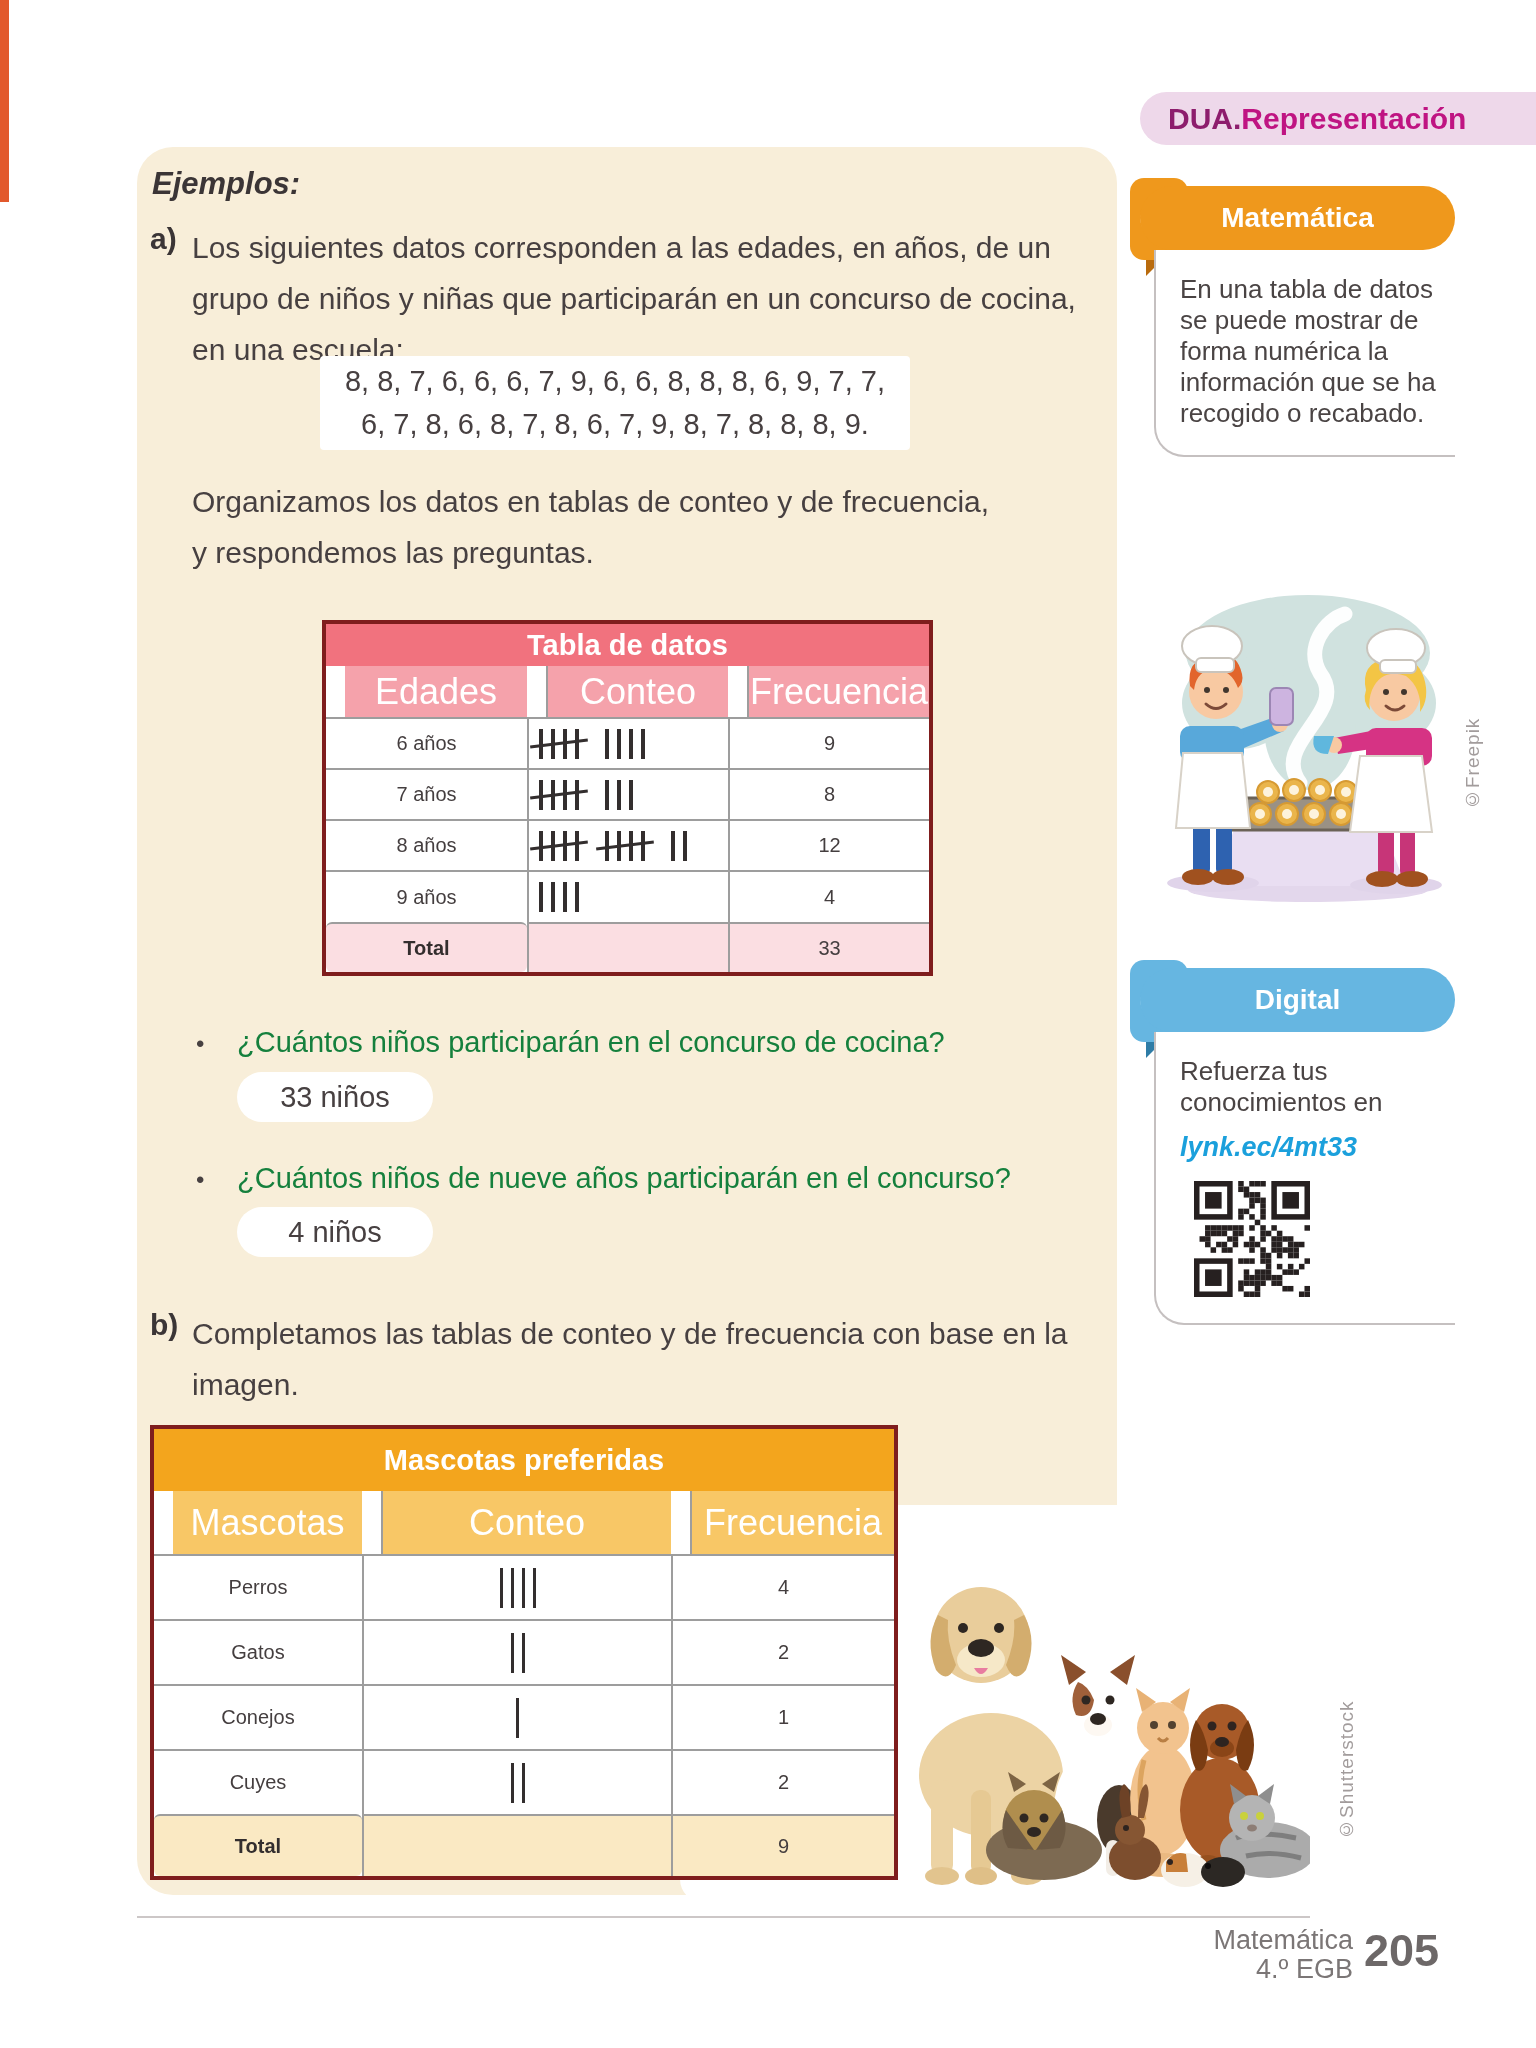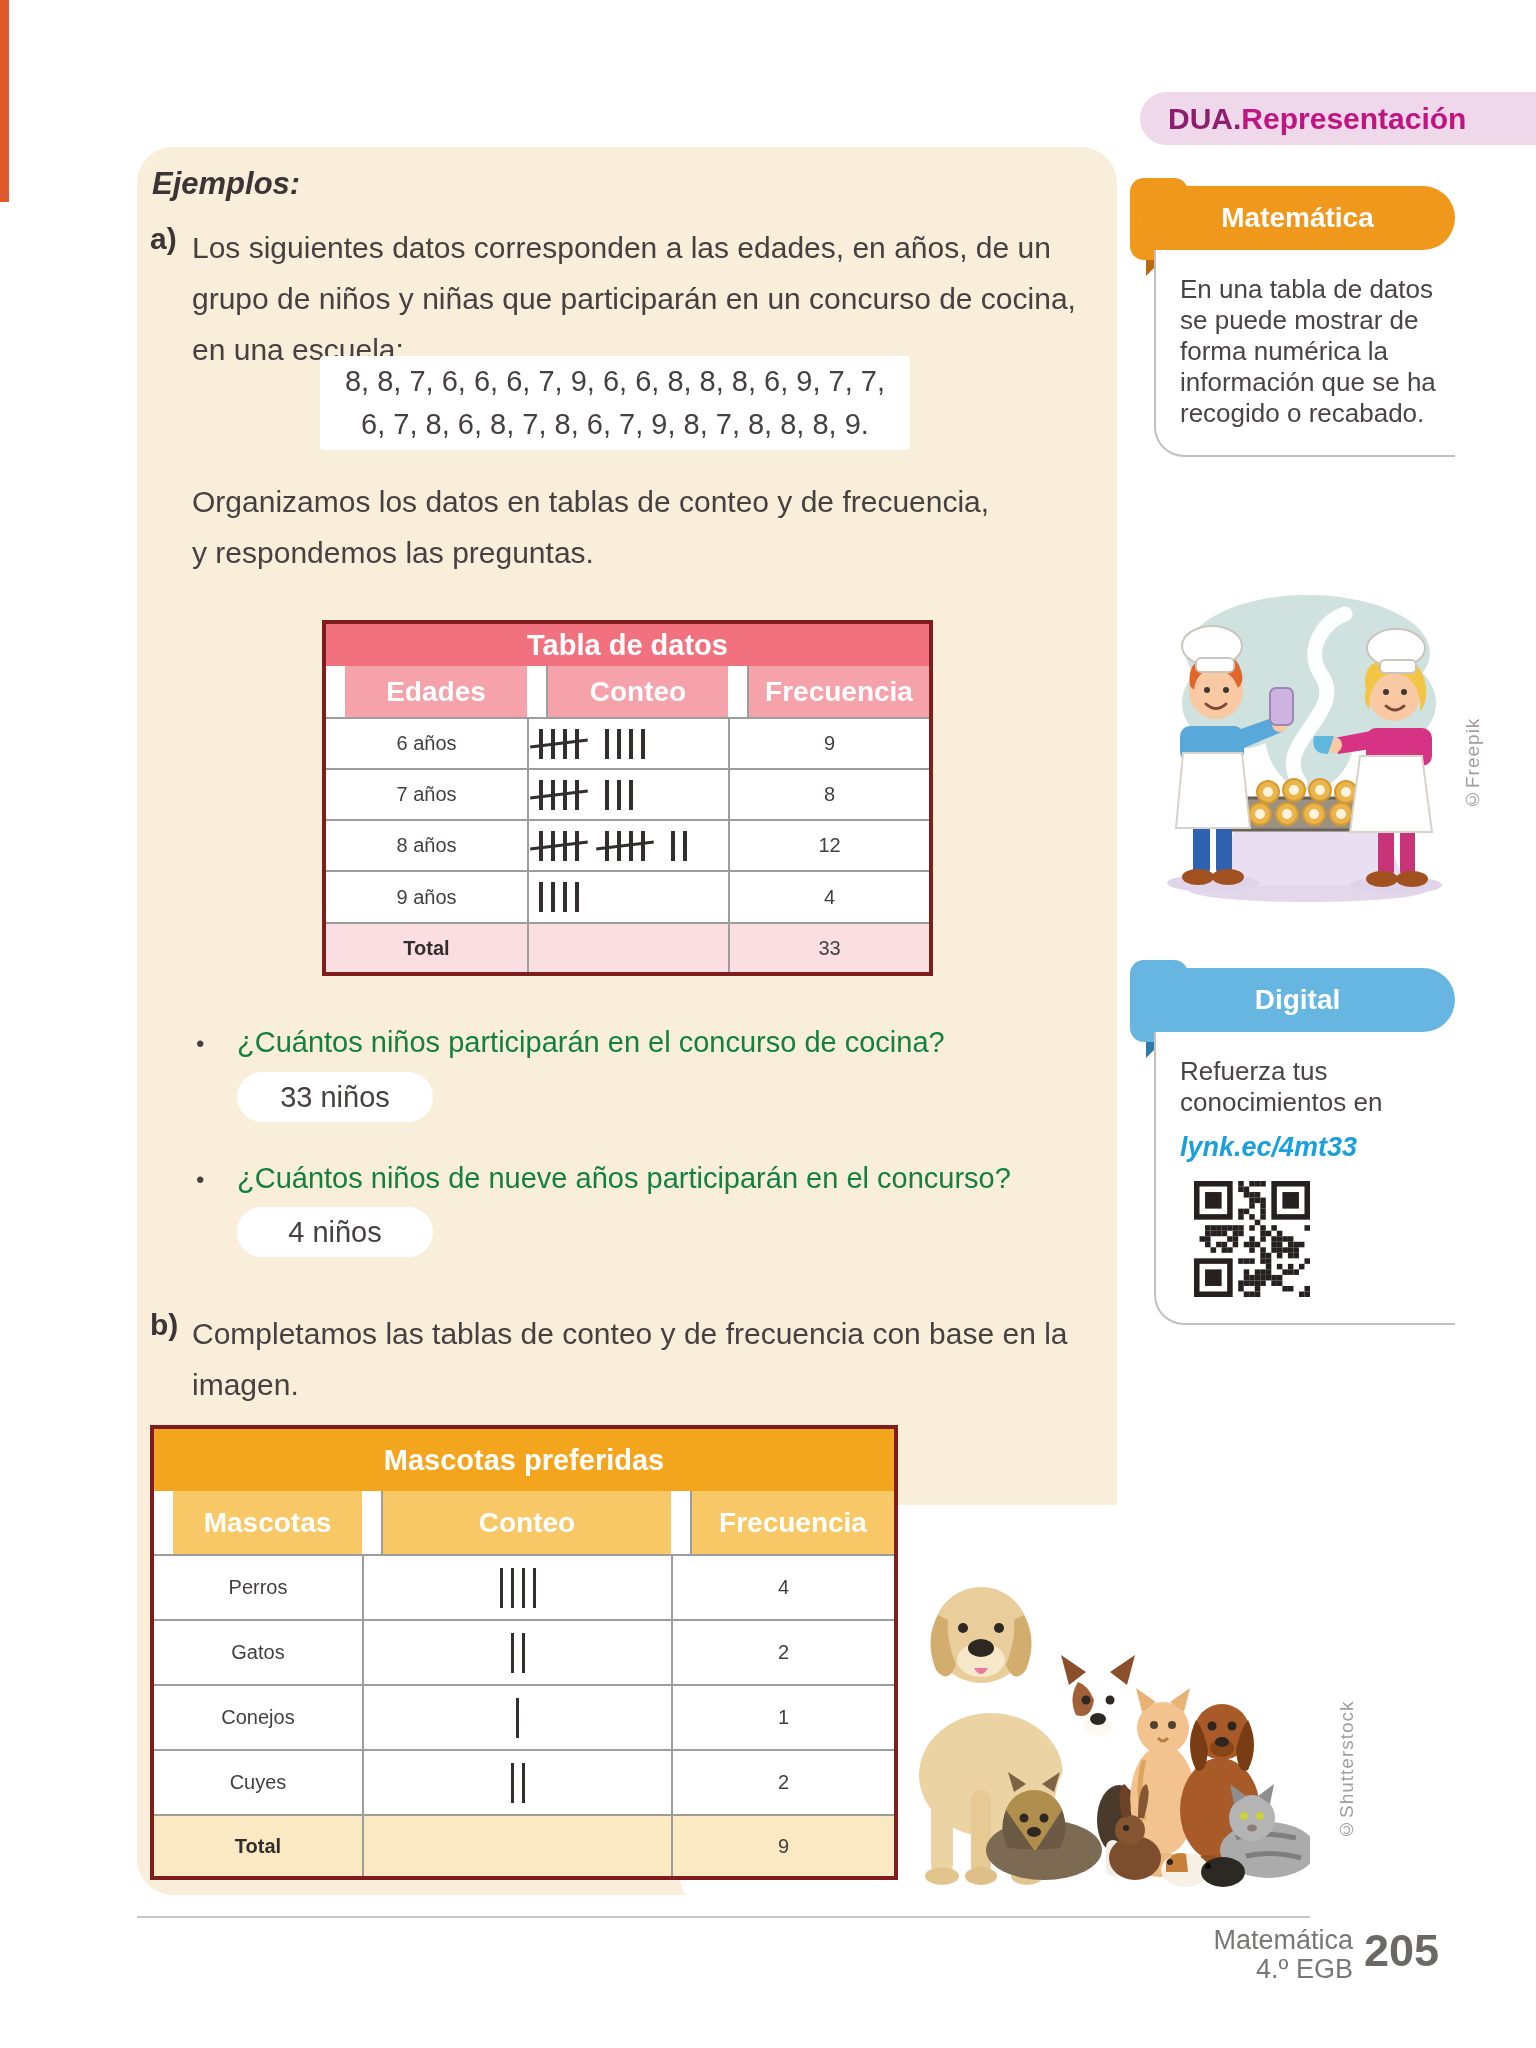--- a/index.html
+++ b/index.html
@@ -27,25 +27,25 @@
   #item-a-text{left:192px;top:222px;width:920px;}
   #data-box{left:320px;top:356px;width:590px;height:94px;background:#fff;border-radius:4px;
             display:flex;flex-direction:column;align-items:center;justify-content:center;
             font-size:29px;line-height:43px;color:#474041;text-align:center;}
   #organize{left:192px;top:476px;width:800px;}
 
   
   .ttable{display:grid;background:#fff;border:4px solid #7f1d1d;}
   .tt-title{grid-column:1/-1;display:flex;align-items:center;justify-content:center;
             color:#fff;font-weight:bold;font-size:29px;}
-  .tt-head{display:flex;align-items:center;justify-content:center;color:#fff;font-weight:bold;font-size:28px;margin-left:19px;}
+  .tt-head{display:flex;align-items:center;justify-content:center;color:#fff;font-weight:normal;font-size:36px;margin-left:19px;}
   .cell{display:flex;align-items:center;justify-content:center;font-size:20px;color:#443e3f;background:#fff;}
   .bl{border-left:2px solid #9d9d9d;} .bt{border-top:2px solid #9d9d9d;}
   .conteo-l{justify-content:flex-start;padding-left:10px;}
-  .total-label{font-weight:bold;color:#332e2e;}
+  .total-label{font-weight:bold;color:#332e2e;border-radius:6px;}
 
   #t-datos{left:322px;top:620px;width:603px;
            grid-template-columns:201px 201px 201px;
            grid-template-rows:42px 51px 51px 51px 51px 52px 50px;}
   #t-datos .tt-title{background:#f1727e;}
   #t-datos .tt-head{background:#f5a2ab;}
   #t-datos .trow{background:#fbdee2;}
 
   #t-masc{left:150px;top:1425px;width:740px;z-index:3;
           grid-template-columns:208px 309px 223px;

